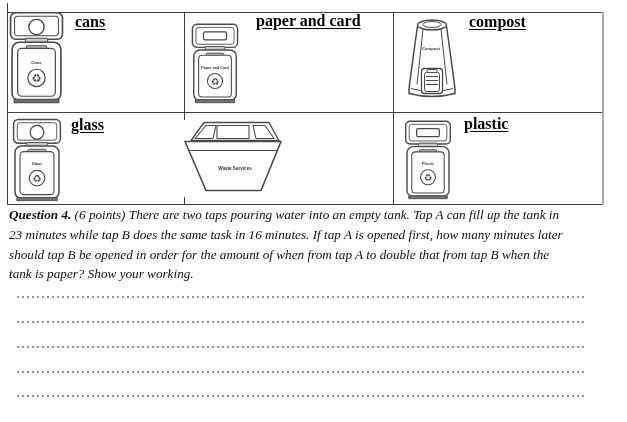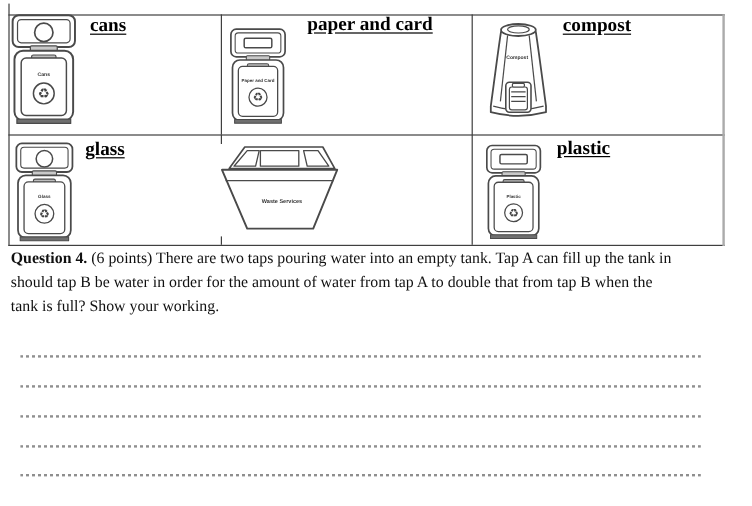--- a/index.html
+++ b/index.html
@@ -8,21 +8,21 @@
     font-family:"Liberation Serif", serif; overflow:hidden;
   }
   .bline { position:absolute; background:#3f3f3f; }
   .bline-light { position:absolute; background:#ababab; }
   .cell-heading {
     position:absolute; font-weight:bold; font-size:16px; color:#000;
     text-decoration:underline; text-underline-offset:2px; white-space:nowrap;
   }
   .img { position:absolute; }
   .img svg { display:block; }
-  .qtext { position:absolute; left:9px; top:205px; width:600px; color:#101010; }
+  .qtext { position:absolute; left:9px; top:205px; width:600px; color:#101010;font-style:italic; }
   .qline { font-size:13.2px; line-height:19.8px; white-space:nowrap; }
   .dotline {
     position:absolute; left:17px; width:567px; height:2px;
     background-image:repeating-linear-gradient(to right,#8f8f8f 0 2px,transparent 2px 5px);
   }
   text { font-family:"Liberation Sans", sans-serif; }
 </style>
 </head>
 <body>
 
@@ -143,22 +143,23 @@
   </div>
 
   <span class="cell-heading" style="left:75px;top:13px">cans</span>
   <span class="cell-heading" style="left:256px;top:12px">paper and card</span>
   <span class="cell-heading" style="left:469px;top:13px">compost</span>
   <span class="cell-heading" style="left:71px;top:116px">glass</span>
   <span class="cell-heading" style="left:464px;top:115px">plastic</span>
 
   <div class="qtext">
     <div class="qline"><b>Question 4.</b> <span>(6 points)  There are two taps pouring water into an empty tank. Tap A can fill up the tank in</span></div>
-    <div class="qline">should tap B be water in order for the amount of water from tap A to double that from tap B when the</div>
-    <div class="qline">tank is full? Show your working.</div>
+    <div class="qline">23 minutes while tap B does the same task in 16 minutes. If tap A is opened first, how many minutes later</div>
+    <div class="qline">should tap B be opened in order for the amount of when from tap A to double that from tap B when the</div>
+    <div class="qline">tank is paper? Show your working.</div>
   </div>
 
   <div class="dotline" style="top:296px"></div>
   <div class="dotline" style="top:321px"></div>
   <div class="dotline" style="top:346px"></div>
   <div class="dotline" style="top:371px"></div>
   <div class="dotline" style="top:395px"></div>
 
 </div>
 

